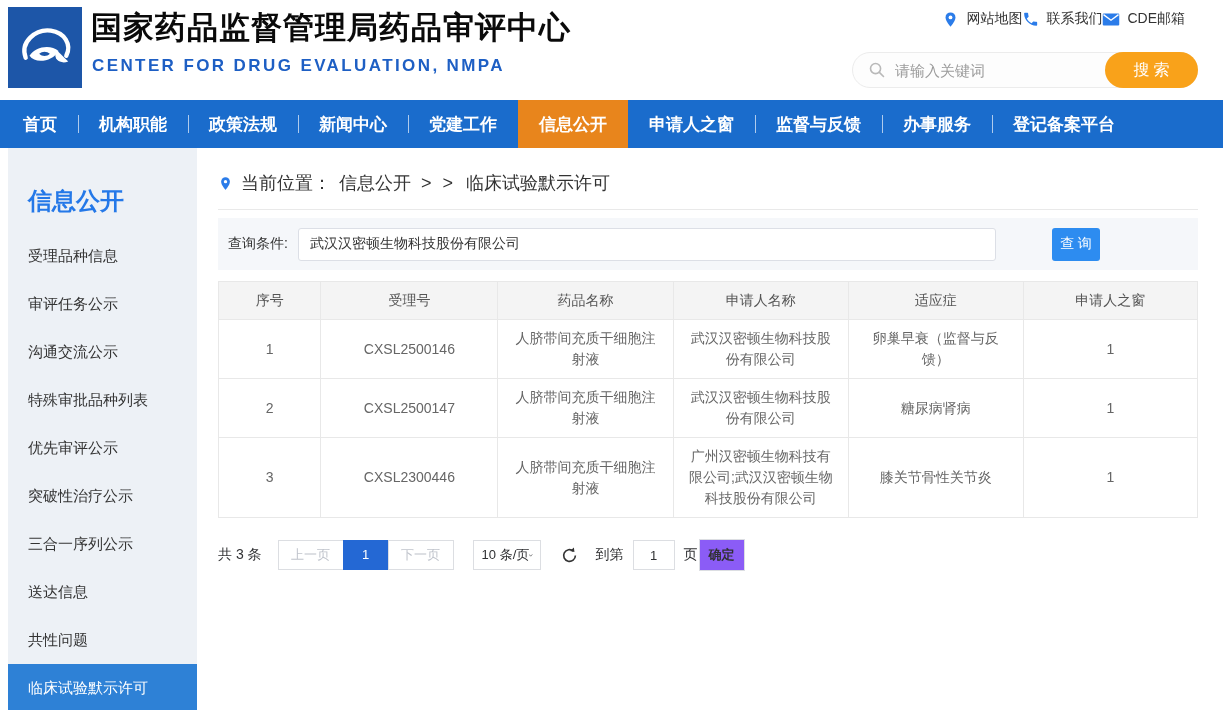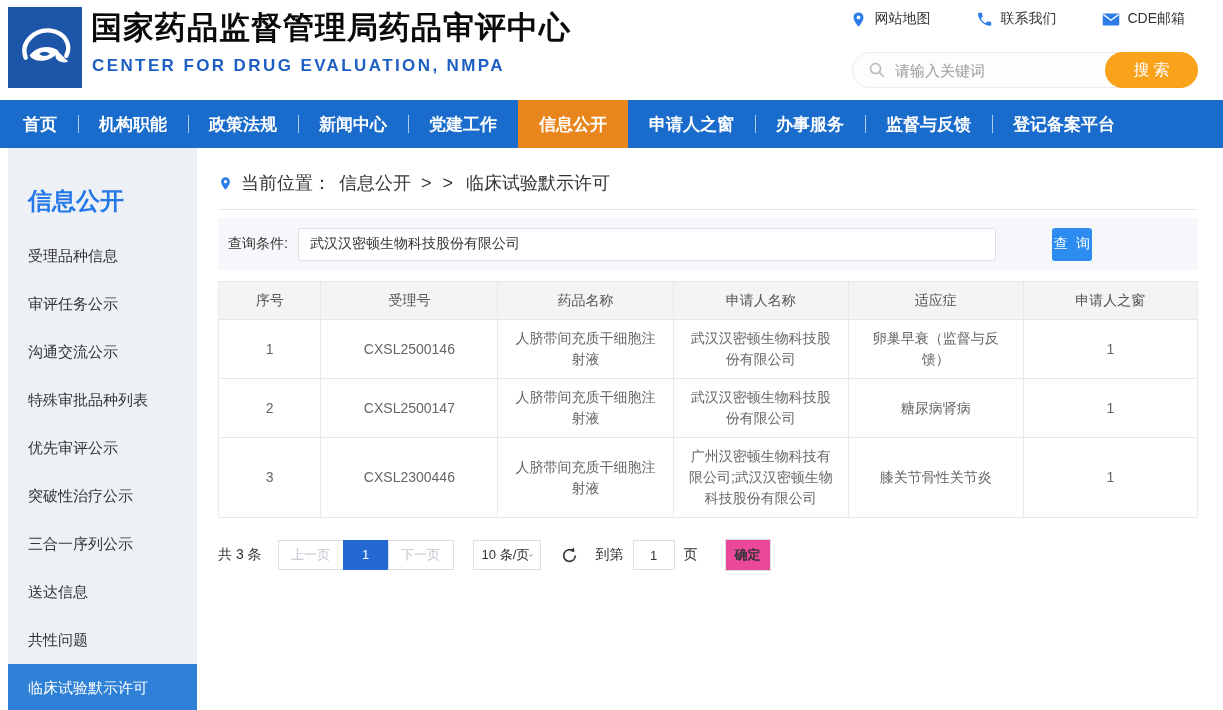--- a/index.html
+++ b/index.html
@@ -16,21 +16,21 @@
     background:#1d56a8; display:flex; align-items:center; justify-content:center;
   }
   .brand-title {
     position:absolute; left:91px; top:7px;
     font-size:31px; font-weight:bold; color:#0a0a0a; letter-spacing:1px;
   }
   .brand-sub {
     position:absolute; left:92px; top:56px;
     font-size:17px; font-weight:bold; color:#1e5fc4; letter-spacing:2.4px;
   }
-  .top-links { position:absolute; right:38px; top:10px; display:flex; gap:46px; }
+  .top-links { position:absolute; right:38px; top:10px; display:flex; }
   .top-link { display:flex; align-items:center; gap:7px; font-size:14px; color:#333; cursor:pointer; }
   .top-link svg { display:block; }
 
   .search-bar {
     position:absolute; left:852px; top:52px; width:346px; height:36px;
     border:1px solid #ececec; border-radius:18px; background:#fdfdfd;
     display:flex; align-items:center;
   }
   .search-icon { margin-left:15px; display:flex; }
   .search-input {
@@ -78,23 +78,23 @@
     margin-top:8px; height:52px; background:#f5f7fa;
     display:flex; align-items:center; padding:0 10px;
   }
   .query-label { font-size:14px; color:#333; margin-right:10px; white-space:nowrap; }
   .query-input {
     width:698px; height:33px; border:1px solid #dcdfe6; border-radius:3px;
     padding:0 11px; font-size:14px; color:#333; background:#fff; outline:none;
     font-family:"Liberation Sans","DejaVu Sans",sans-serif;
   }
   .query-btn {
-    margin-left:56px; width:40px; height:33px; border:none; border-radius:3px;
+    margin-left:56px; width:48px; height:33px; border:none; border-radius:3px;
     background:#2d8cf0; color:#fff; font-size:14px; cursor:pointer;
-    font-family:Liberation Mono, monospace;
+    font-family:Liberation Serif, serif;
   }
 
   table.results { margin-top:11px; width:100%; border-collapse:collapse; table-layout:fixed; }
   table.results th {
     height:38px; background:#f4f4f4; border:1px solid #e8e8e8;
     font-size:14px; font-weight:normal; color:#555; text-align:center;
   }
   table.results td {
     border:1px solid #e8e8e8; padding:8px 14px;
     font-size:14px; color:#666; text-align:center; line-height:21px;
@@ -119,21 +119,21 @@
   }
   .refresh { margin-left:19px; display:flex; cursor:pointer; }
   .goto-label { margin-left:17px; }
   .goto-input {
     margin-left:9px; width:42px; height:30px; border:1px solid #dcdee2;
     text-align:center; font-size:13px; color:#303133; outline:none;
     font-family:"Liberation Sans","DejaVu Sans",sans-serif;
   }
   .page-word { margin-left:9px; }
   .confirm-btn {
-    margin-left:27px; width:46px; height:32px; border:1px solid #dcdee2; background:#ec4899;
+    margin-left:1px; width:46px; height:32px; border:1px solid #dcdee2; background:#8b5cf6;
     font-size:13px; font-weight:bold; color:#303133; cursor:pointer;
     font-family:"Liberation Sans","DejaVu Sans",sans-serif;
   }
 </style>
 </head>
 <body>
 
 <div class="header">
   <div class="logo">
     <svg width="58" height="58" viewBox="0 0 60 60">
@@ -182,22 +182,22 @@
 </div>
 
 <div class="nav">
   <div class="nav-item">首页</div>
   <div class="nav-item">机构职能</div>
   <div class="nav-item">政策法规</div>
   <div class="nav-item">新闻中心</div>
   <div class="nav-item">党建工作</div>
   <div class="nav-item active">信息公开</div>
   <div class="nav-item">申请人之窗</div>
+  <div class="nav-item">监督与反馈</div>
   <div class="nav-item">办事服务</div>
-  <div class="nav-item">监督与反馈</div>
   <div class="nav-item">登记备案平台</div>
 </div>
 
 <div class="content">
 
   <div class="sidebar">
     <div class="sidebar-inner">
       <div class="sidebar-title">信息公开</div>
       <div class="side-item">受理品种信息</div>
       <div class="side-item">审评任务公示</div>

